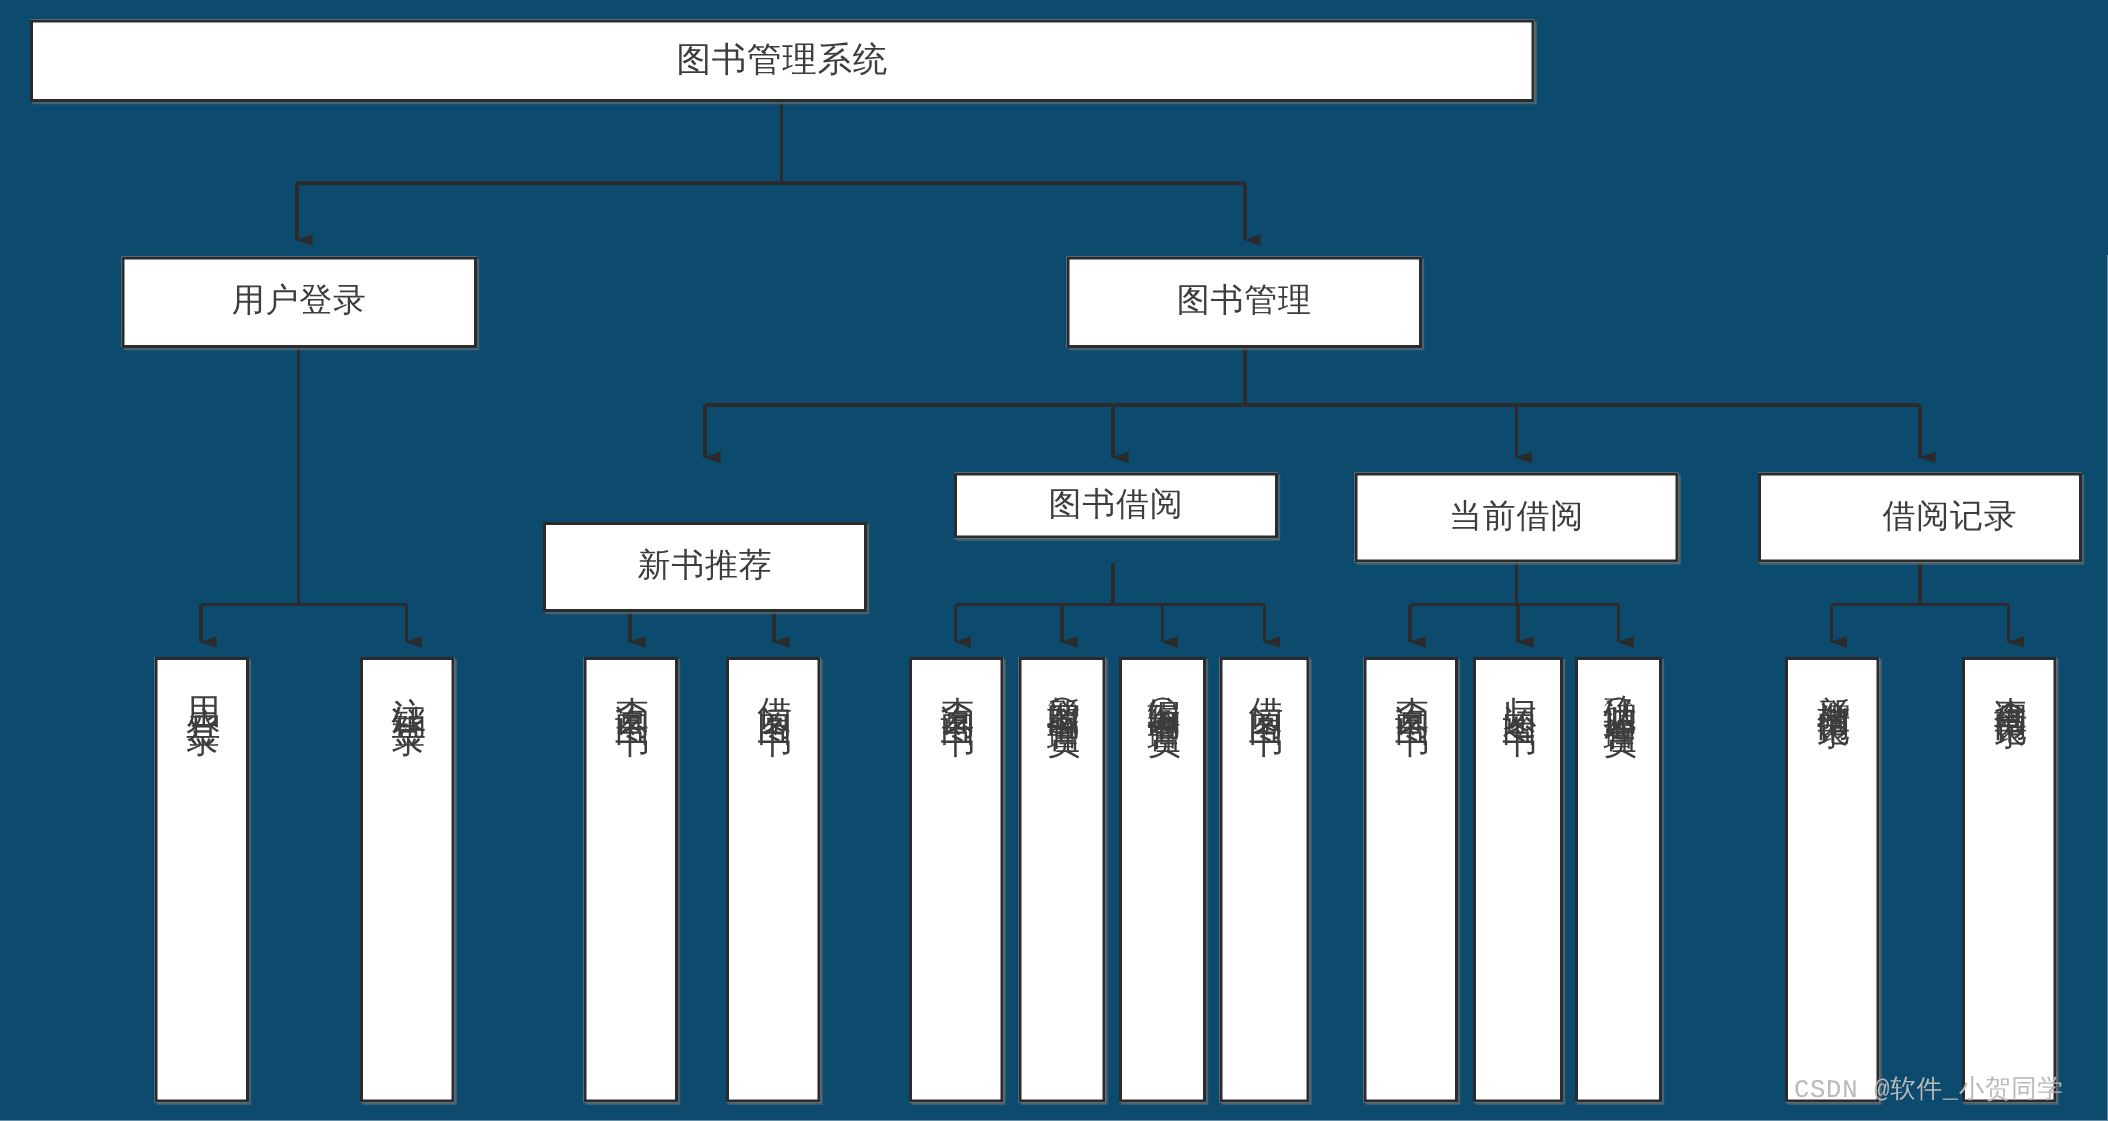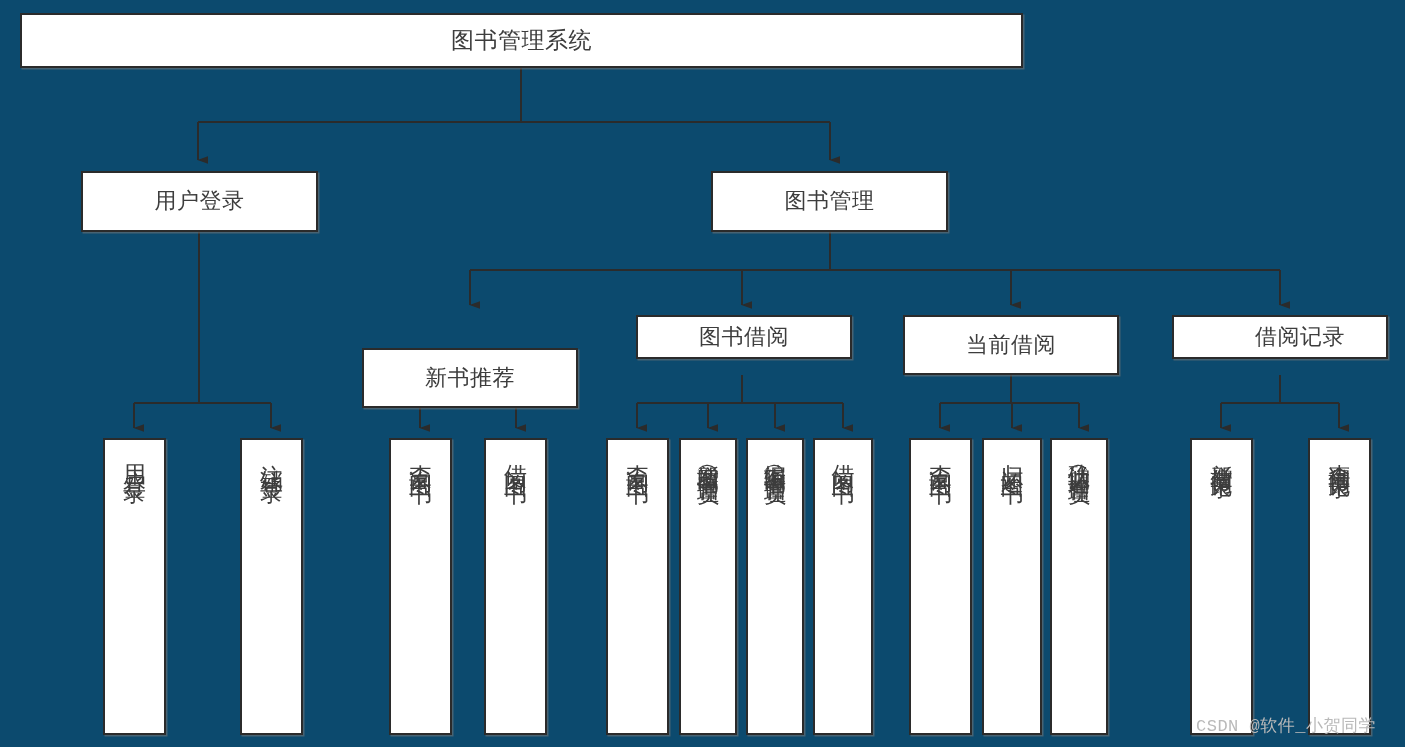--- a/index.html
+++ b/index.html
@@ -148,21 +148,21 @@
 
   <div class="node-box node-h" style="left:362px; top:315px; width:216px; height:60px;margin-top:33px;">
     <span class="node-label">新书推荐</span>
   </div>
   <div class="node-box node-h" style="left:636px; top:315px; width:216px; height:44px;">
     <span class="node-label">图书借阅</span>
   </div>
   <div class="node-box node-h" style="left:903px; top:315px; width:216px; height:60px;">
     <span class="node-label">当前借阅</span>
   </div>
-  <div class="node-box node-h" style="left:1172px; top:315px; width:216px; height:44px;padding-left:40px;">
+  <div class="node-box node-h" style="left:1172px; top:315px; width:216px; height:60px;padding-left:40px;">
     <span class="node-label">借阅记录</span>
   </div>
 
   <div class="node-box node-v" style="left:103px; top:438px; width:63px; height:297px;">
     <span class="node-label">用户登录</span>
   </div>
   <div class="node-box node-v" style="left:240px; top:438px; width:63px; height:297px;">
     <span class="node-label">注销登录</span>
   </div>
   <div class="node-box node-v" style="left:389px; top:438px; width:63px; height:297px;">

